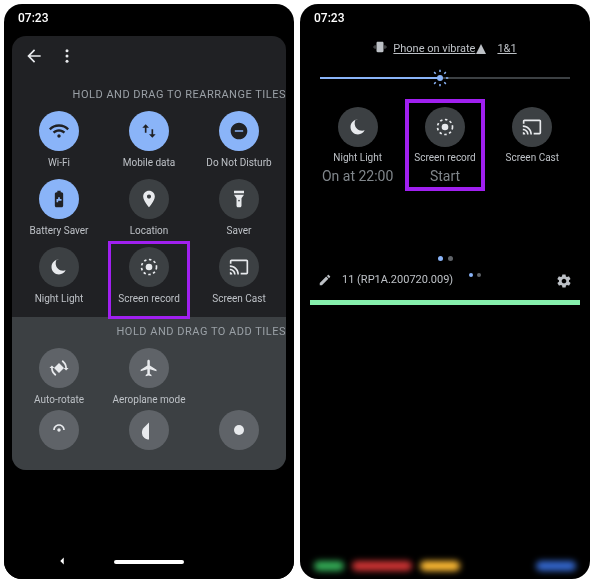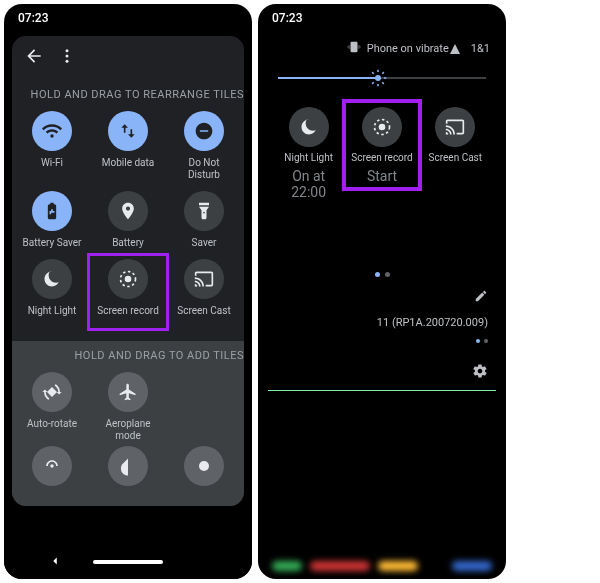--- a/index.html
+++ b/index.html
@@ -9,21 +9,21 @@
     width: 600px;
     height: 583px;
     overflow: hidden;
     display: flex;
     gap: 6px;
     padding: 4px;
   }
   .phone {
     background: #000;
     border-radius: 18px;
-    width: 248px;
+    width: 290px;
     height: 575px;
     overflow: hidden;
     position: relative;
     color: #e8eaed;
   }
   .status-bar {
     height: 28px;
     display: flex;
     align-items: center;
     justify-content: space-between;
@@ -80,21 +80,21 @@
   .tile-label { font-size: 10px; color: #bdc1c6; text-align: center; line-height: 1.2; }
   .highlight-box {
     position: absolute;
     border: 3px solid #a020f0;
     width: 82px; height: 78px;
     top: -6px;
     pointer-events: none;
   }
   .add-section {
     background: #3c4043;
-    margin-top: 12px;
+    margin-top: 0;
     padding-bottom: 20px;
   }
   .add-section .tile-circle { background: #5f6368; }
   .nav-bar {
     position: absolute;
     bottom: 0; left: 0; right: 0;
     height: 34px;
     background: #000;
     display: flex;
     align-items: center;
@@ -103,24 +103,25 @@
   }
   .nav-pill { width: 70px; height: 4px; background: #fff; border-radius: 3px; }
   
   .qs-panel {
     background: #000;
     padding: 0 10px;
   }
   .qs-status-row {
     display: flex;
     align-items: center;
-    justify-content: flex-end;
+    justify-content: center;
     padding: 8px 6px 4px;
     font-size: 11px;
     color: #bdc1c6;
+    text-decoration: underline;
   }
   .qs-status-left { display: flex; align-items: center; gap: 6px; }
   .brightness {
     position: relative;
     height: 22px;
     margin: 6px 10px 14px;
   }
   .brightness-track {
     position: absolute; top: 50%; left: 0; right: 0;
     height: 2px; background: #3c4043;
@@ -161,25 +162,24 @@
   .qs-highlight {
     position: absolute;
     border: 4px solid #a020f0;
     width: 80px; height: 92px; top: -8px;
     pointer-events: none;
   }
   .dots { display: flex; justify-content: center; gap: 5px; padding: 62px 0 10px; }
   .dot { width: 5px; height: 5px; border-radius: 50%; background: #5f6368; }
   .dot.active { background: #8ab4f8; }
   .build-row {
-    display: flex; align-items: flex-end; gap: 10px;
+    display: flex; align-items: flex-start; gap: 10px;
     padding: 2px 8px 8px;
     font-size: 11px; color: #bdc1c6;
-    border-bottom: 1px solid #86efac;
-    flex-direction: column;
+    border-bottom: 5px solid #86efac;
   }
   .build-row .spacer { flex: 1; }
   .bottom-blur {
     position: absolute;
     bottom: 0; left: 0; right: 0;
     height: 26px;
     display: flex;
     padding: 8px 14px;
     gap: 8px;
   }
@@ -245,21 +245,21 @@
             </svg>
           </div>
         <span class="tile-label">Battery Saver</span>
       </div>
       <div class="tile">
         <div class="tile-circle">
             <svg viewBox="0 0 24 24">
               <path d="M12 2C8 2 5 5 5 9c0 5 7 13 7 13s7-8 7-13c0-4-3-7-7-7zm0 9.5c-1.4 0-2.5-1.1-2.5-2.5S10.6 6.5 12 6.5s2.5 1.1 2.5 2.5S13.4 11.5 12 11.5z"></path>
             </svg>
           </div>
-        <span class="tile-label">Battery</span>
+        <span class="tile-label">Location</span>
       </div>
       <div class="tile">
         <div class="tile-circle">
             <svg viewBox="0 0 24 24">
               <path d="M6 2v3h12V2H6zm0 5l3 4v9c0 1 1 2 2 2h2c1 0 2-1 2-2v-9l3-4H6zm6 6c.6 0 1 .4 1 1s-.4 1-1 1-1-.4-1-1 .4-1 1-1z"></path>
             </svg>
           </div>
         <span class="tile-label">Saver</span>
       </div>
       <div class="tile">

